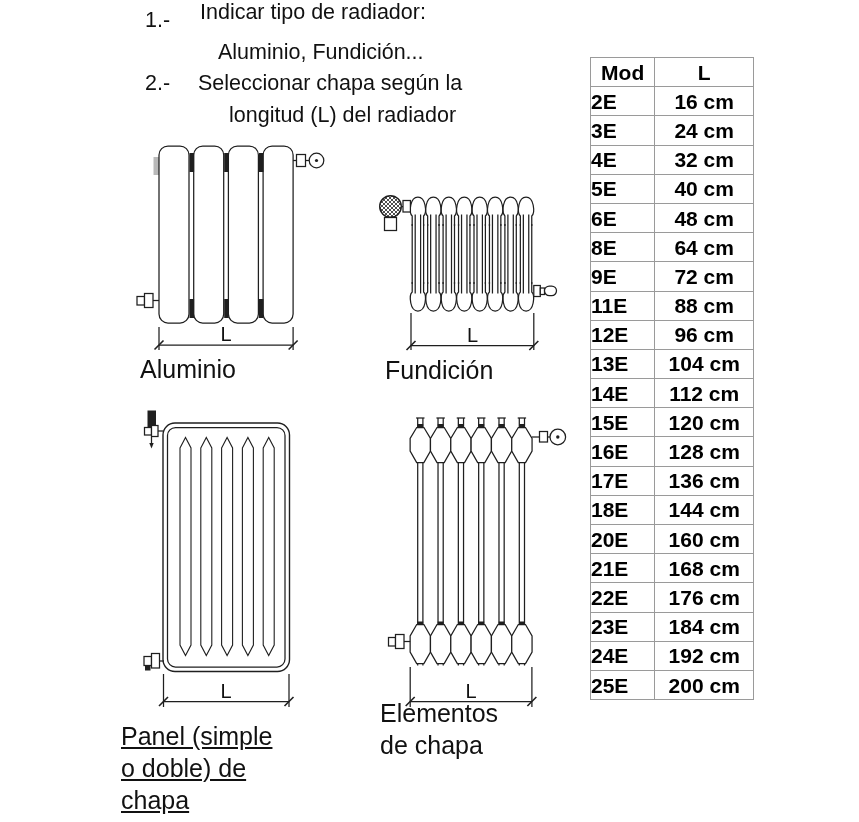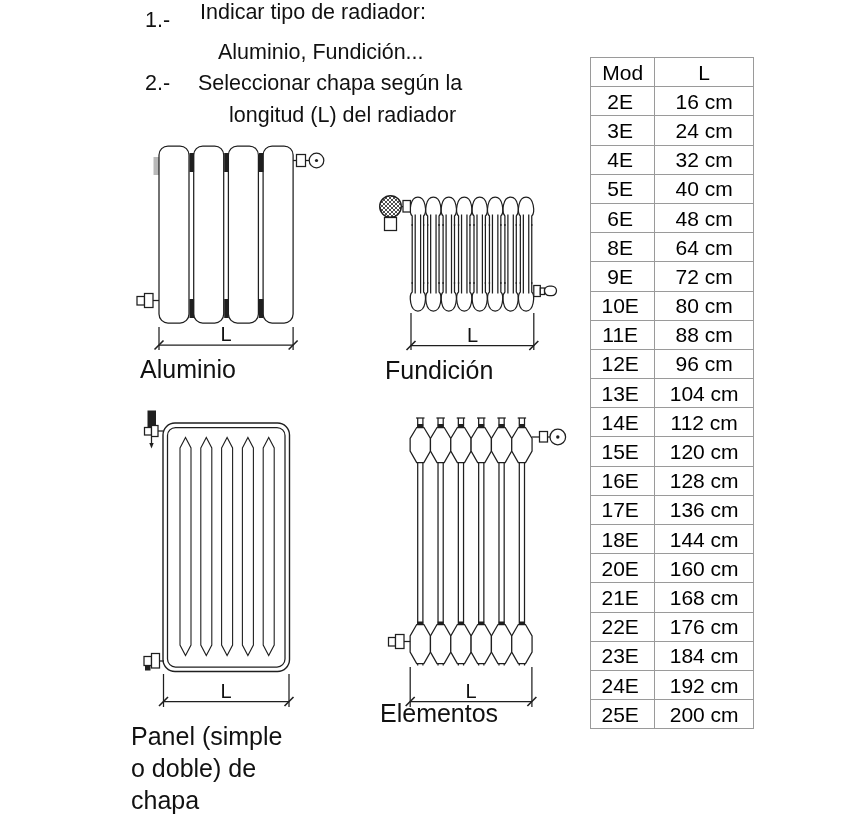--- a/index.html
+++ b/index.html
@@ -21,37 +21,37 @@
   
   .dim-label{position:absolute;font-size:20px;text-align:center;color:#111;}
   .dim-aluminio{left:159px;width:134px;top:323px;}
   .dim-fundicion{left:411px;width:123px;top:324px;}
   .dim-panel{left:163px;width:126px;top:680px;}
   .dim-elementos{left:410px;width:122px;top:680px;}
   
   .cap{position:absolute;font-size:25px;text-align:left;line-height:32px;color:#111;}
   .cap-aluminio{left:140px;top:353px;width:172px;}
   .cap-fundicion{left:385px;top:354px;width:175px;}
-  .cap-panel{left:131px;top:720px;width:192px;}
+  .cap-panel{left:121px;top:720px;width:192px;text-decoration:underline;}
   .cap-elementos{left:380px;top:697px;width:185px;}
   
   .model-table{
     position:absolute;left:590px;top:57px;width:164px;
     border-collapse:collapse;table-layout:fixed;
     border:1.6px solid #3a3a3a;
     font-size:21px;color:#000;
   }
   .model-table th,.model-table td{
     border:1px solid #9a9a9a;height:28.2px;padding:0;line-height:1;
-    font-weight:normal;vertical-align:middle;overflow:hidden;
+    font-weight:bold;vertical-align:middle;overflow:hidden;
   }
   .model-table .col-mod{width:63px;}
   .model-table .col-l{width:97px;}
   .model-table th{text-align:center;}
-  .model-table td.cell-mod{text-align:center;padding-right:5px;}
+  .model-table td.cell-mod{text-align:left;padding-right:5px;}
   .model-table td.cell-l{text-align:center;}
 </style>
 </head>
 <body>
 
 <div class="page">
 
   <svg id="drawing-svg" width="859" height="822" viewBox="0 0 859 822">
     <defs>
       <pattern id="hatch" width="4" height="4" patternUnits="userSpaceOnUse">
@@ -267,20 +267,21 @@
 
   <div class="cap cap-aluminio">Aluminio</div>
   <div class="cap cap-fundicion">Fundición</div>
   <div class="cap cap-panel">
     <div>Panel (simple</div>
     <div>o doble) de</div>
     <div>chapa</div>
   </div>
   <div class="cap cap-elementos">
     <div>Elementos</div>
+    <div>de chapa</div>
   </div>
 
   <table class="model-table">
     <thead>
       <tr>
         <th class="col-mod">Mod</th>
         <th class="col-l">L</th>
       </tr>
     </thead>
     <tbody id="model-table-body">
@@ -306,24 +307,20 @@
         </tr>
         <tr>
           <td class="cell-mod">8E</td>
           <td class="cell-l">64 cm</td>
         </tr>
         <tr>
           <td class="cell-mod">9E</td>
           <td class="cell-l">72 cm</td>
         </tr>
         <tr>
-          <td class="cell-mod">10E</td>
-          <td class="cell-l">80 cm</td>
-        </tr>
-        <tr>
           <td class="cell-mod">11E</td>
           <td class="cell-l">88 cm</td>
         </tr>
         <tr>
           <td class="cell-mod">12E</td>
           <td class="cell-l">96 cm</td>
         </tr>
         <tr>
           <td class="cell-mod">13E</td>
           <td class="cell-l">104 cm</td>

